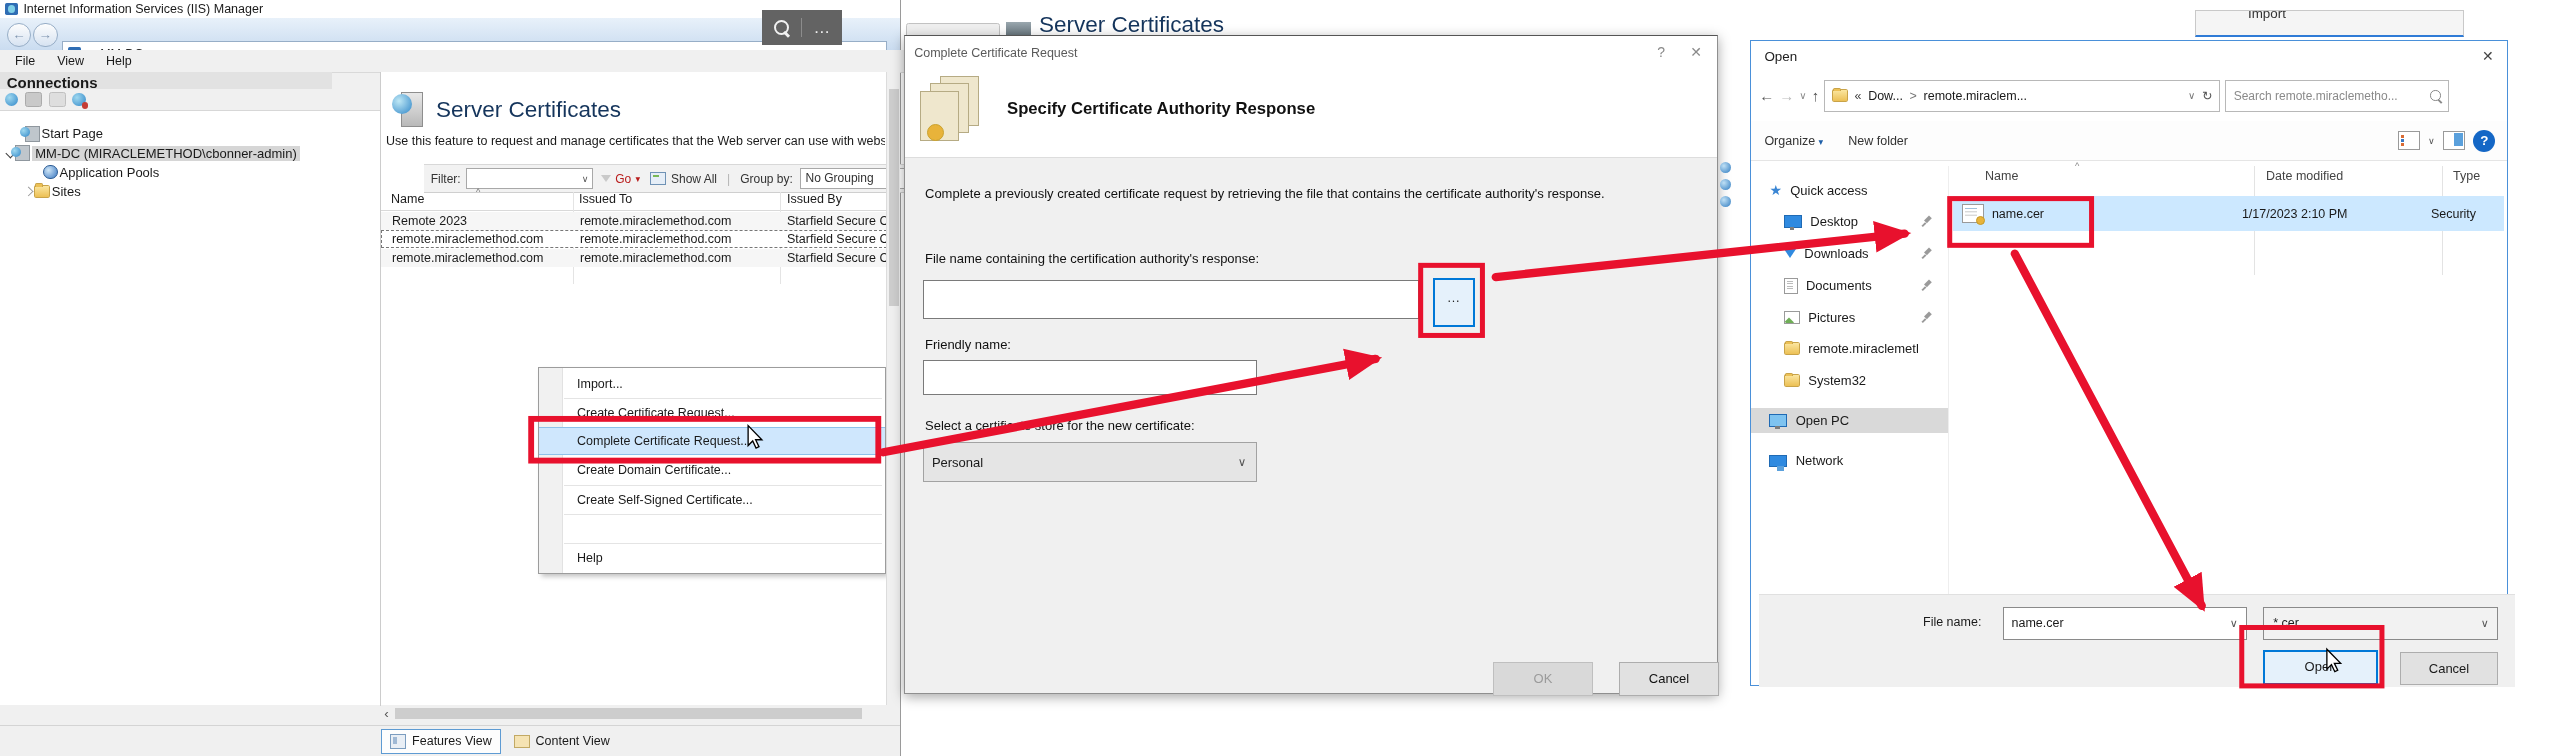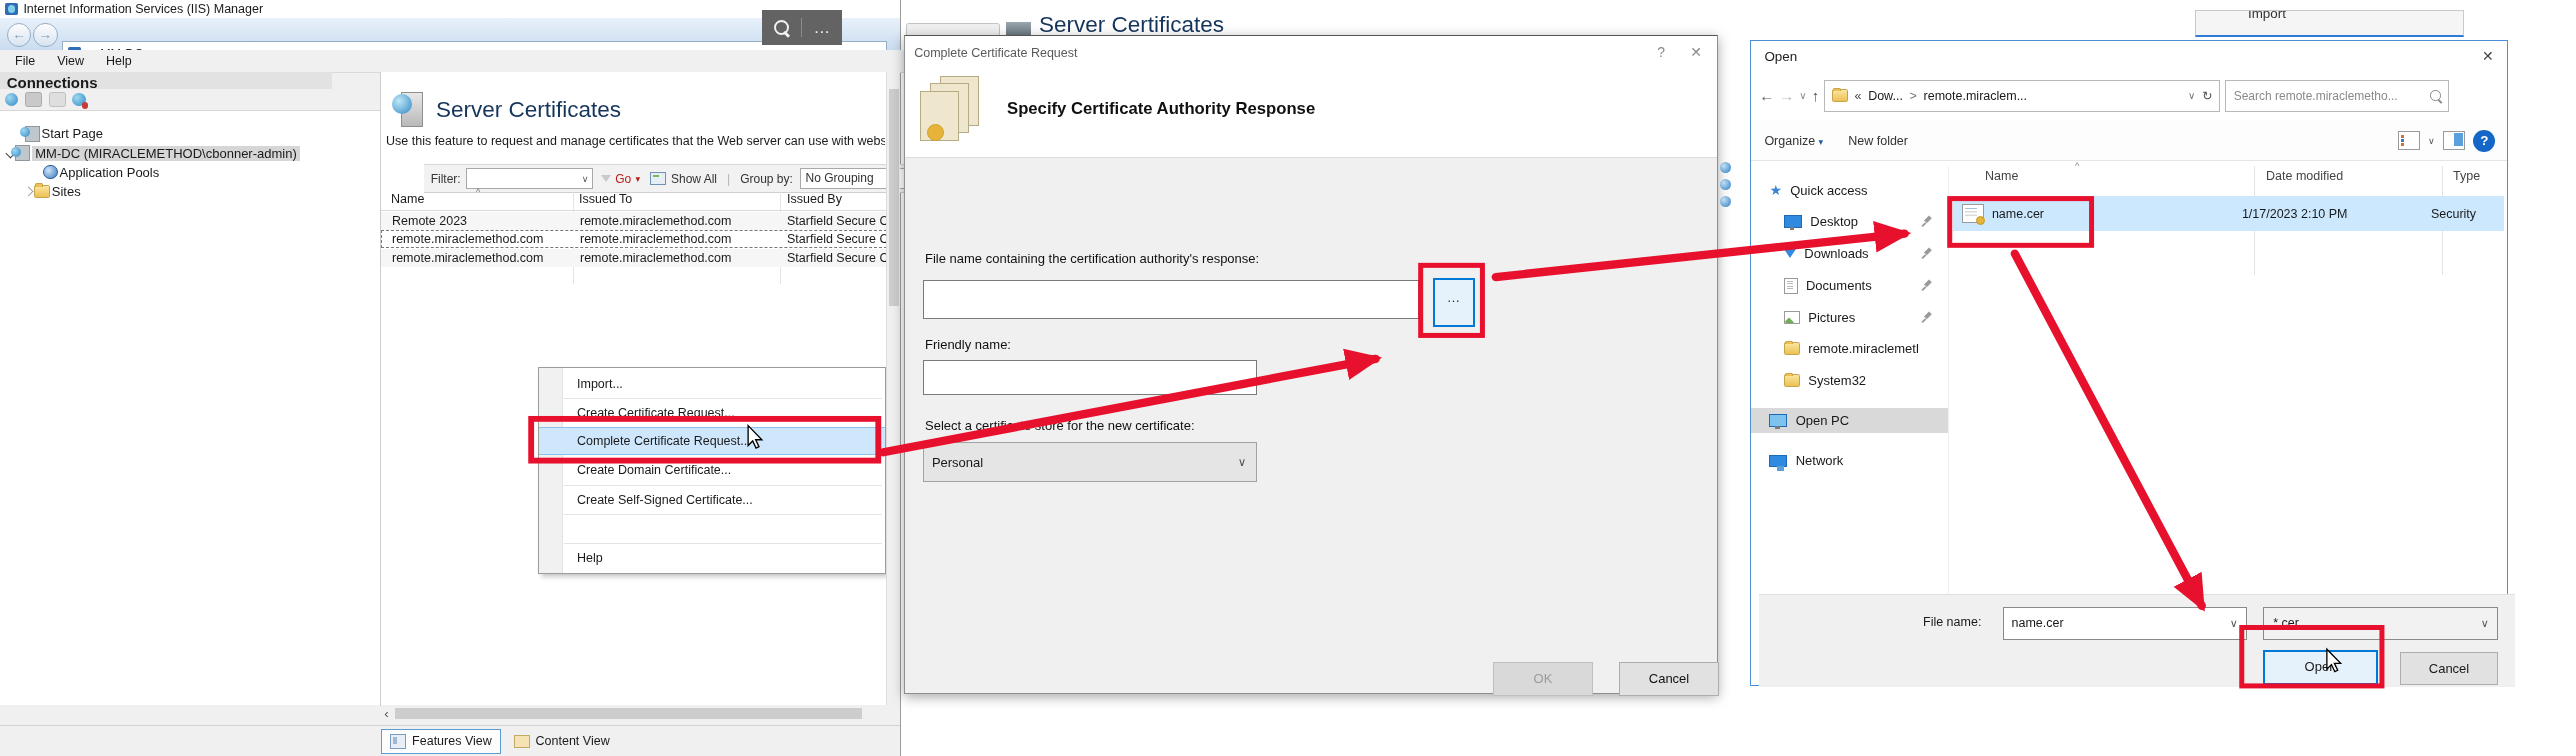--- a/index.html
+++ b/index.html
@@ -346,20 +346,21 @@
     <div id="certdlg-head">
       <div class="certstack">
         <div class="certcard" style="left:23.4px;top:0;"></div>
         <div class="certcard" style="left:13.4px;top:7.5px;"></div>
         <div class="certcard" style="left:3.3px;top:15px;"></div>
         <div class="certseal" style="left:10px;top:48px;"></div>
       </div>
       <div id="cert-heading">Specify Certificate Authority Response</div>
     </div>
 
+    <div class="fld-label" style="left:20px;top:149px;width:751px;line-height:1.45;">Complete a previously created certificate request by retrieving the file that contains the certificate authority's response.</div>
     <div class="fld-label" style="left:20px;top:215px;">File name containing the certification authority's response:</div>
     <div class="txtinput" style="left:18.4px;top:244px;width:494px;height:37px;"></div>
     <div id="browse-btn">...</div>
     <div class="fld-label" style="left:20px;top:301px;">Friendly name:</div>
     <div class="txtinput" style="left:18.4px;top:324px;width:332px;height:33px;"></div>
     <div class="fld-label" style="left:20px;top:382px;">Select a certificate store for the new certificate:</div>
     <div id="store-combo">
       <span>Personal</span>
       <span class="dd">∨</span>
     </div>

